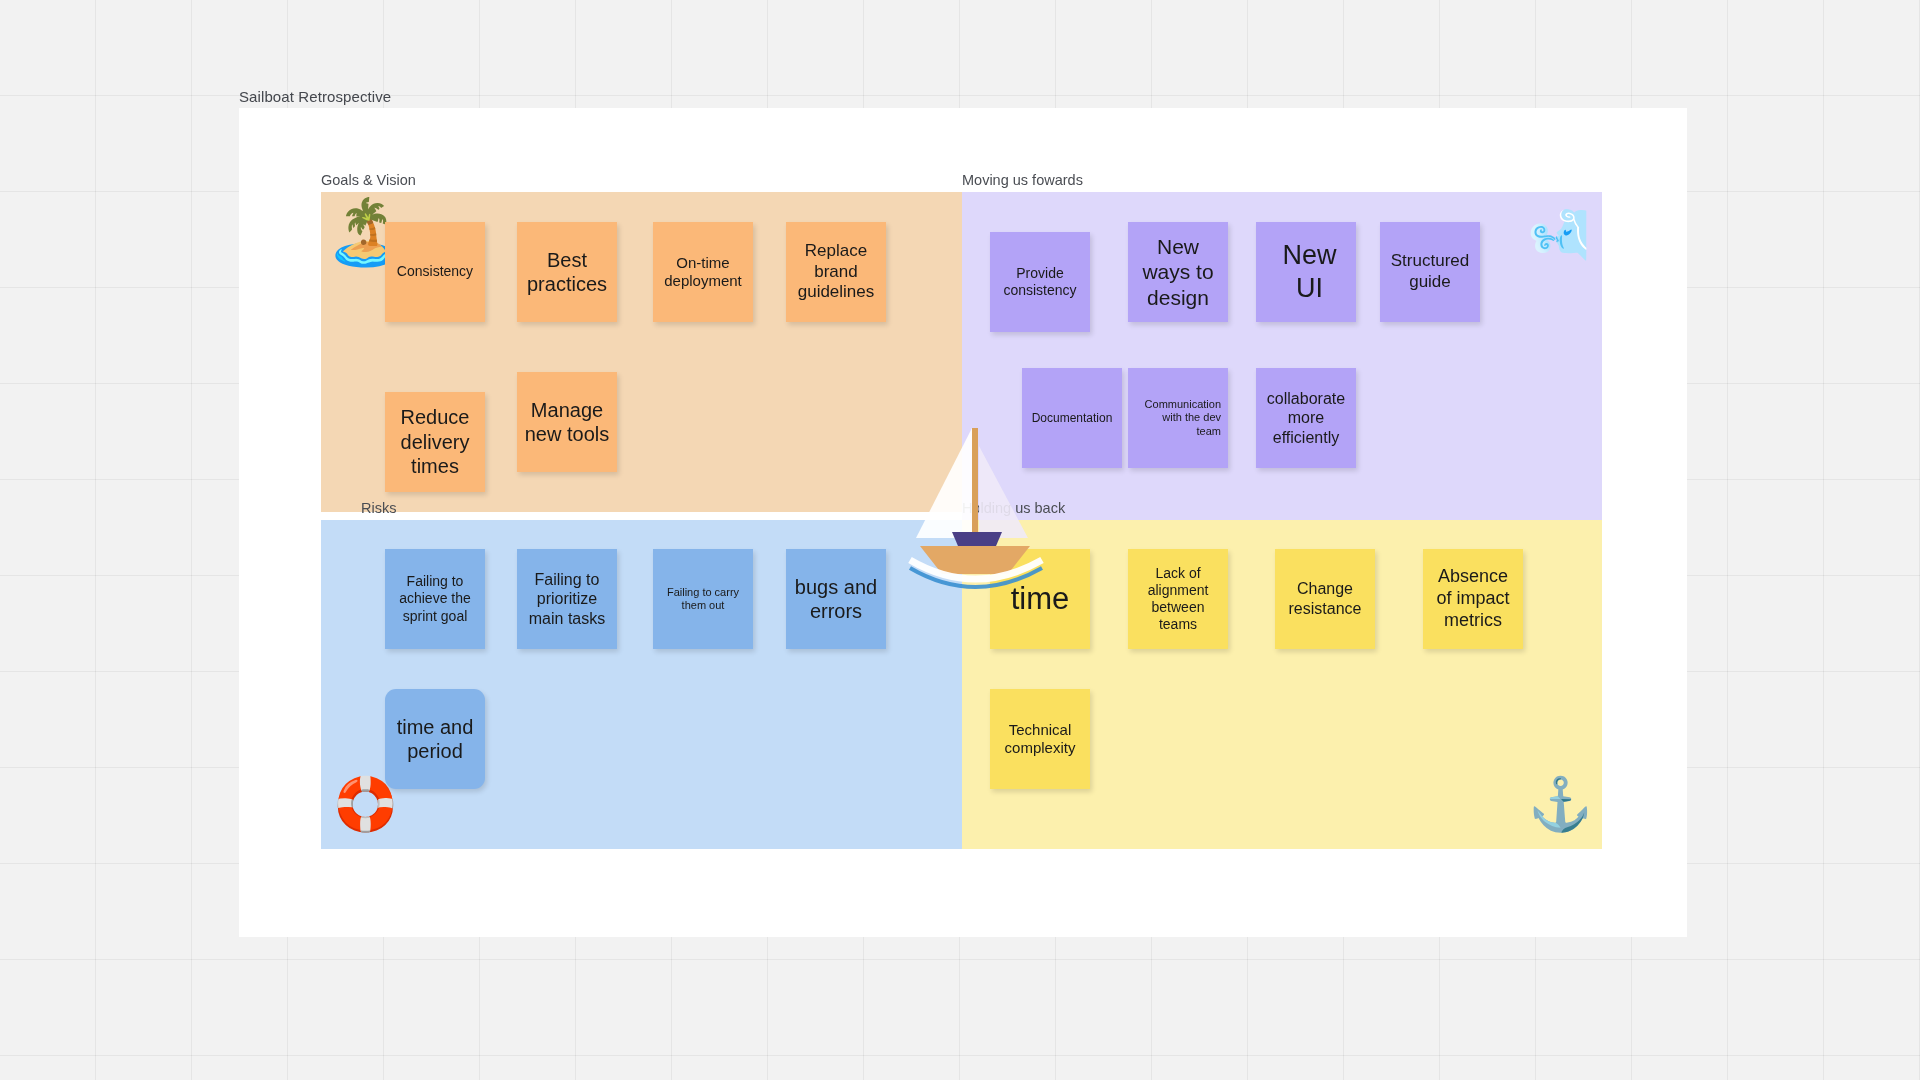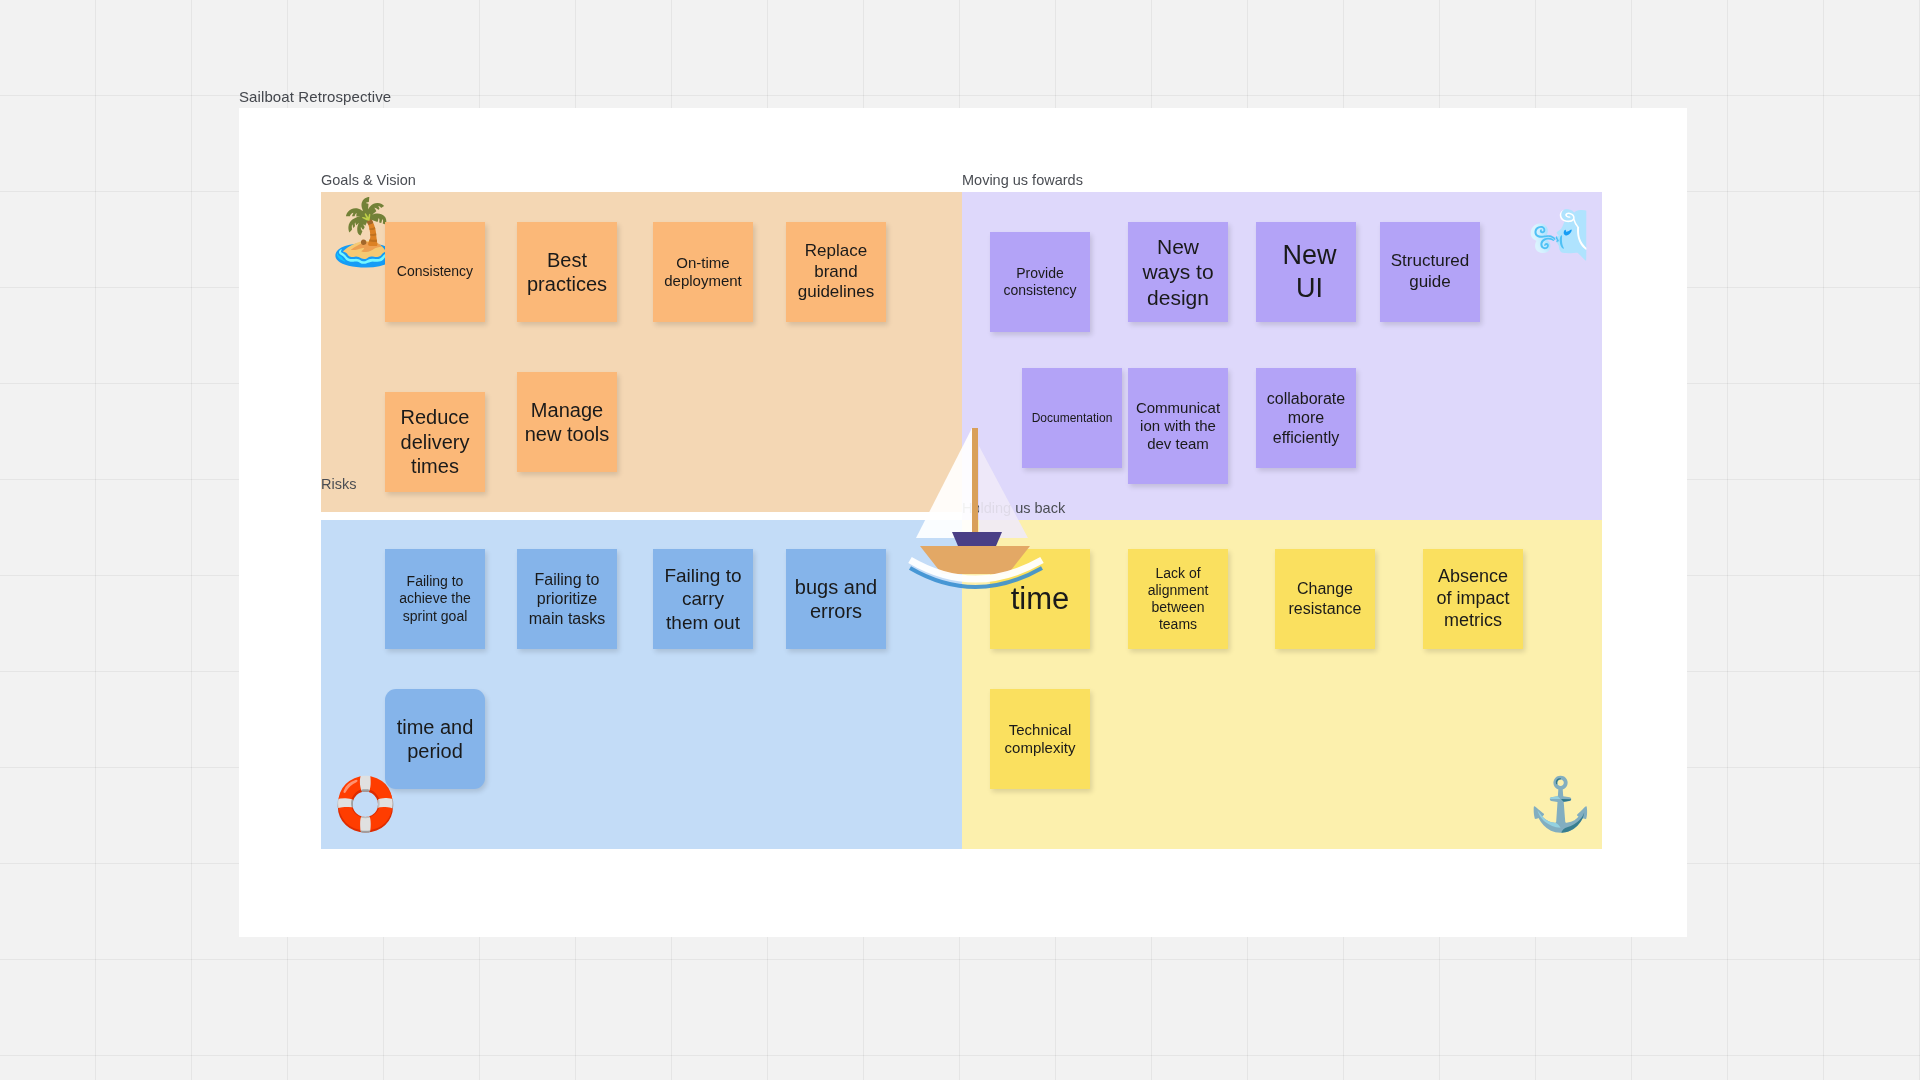--- a/index.html
+++ b/index.html
@@ -38,21 +38,21 @@
 
   
   .q-label {
     position: absolute;
     font-size: 14.5px;
     color: #4a4d53;
     white-space: nowrap;
   }
   #label-goals   { left: 321px; top: 172px; }
   #label-moving  { left: 962px; top: 172px; }
-  #label-risks   { left: 321px; top: 476px; }
+  #label-risks   { left: 321px; top: 500px; padding-left: 40px; }
   #label-holding { left: 962px; top: 500px; }
 
   
   .quad { position: absolute; }
   #quad-goals   { left: 321px;  top: 192px; width: 641px; height: 320px; background: #f4d7b4; }
   #quad-moving  { left: 962px;  top: 192px; width: 640px; height: 328px; background: #ded8fb; }
   #quad-risks   { left: 321px;  top: 520px; width: 641px; height: 329px; background: #c3dcf7; }
   #quad-holding { left: 962px;  top: 520px; width: 640px; height: 329px; background: #fcf0ad; }
 
   
@@ -121,25 +121,25 @@
     <div class="note orange" style="left: 517px; top: 222px; width: 100px; height: 100px; font-size: 20px; background: rgb(251, 184, 120);">Best practices</div>
     <div class="note orange" style="left: 653px; top: 222px; width: 100px; height: 100px; font-size: 15px; background: rgb(251, 184, 120);">On-time deployment</div>
     <div class="note orange" style="left: 786px; top: 222px; width: 100px; height: 100px; font-size: 17px; background: rgb(251, 184, 120);">Replace brand guidelines</div>
     <div class="note orange" style="left: 385px; top: 392px; width: 100px; height: 100px; font-size: 20px; background: rgb(251, 184, 120);">Reduce delivery times</div>
     <div class="note orange" style="left: 517px; top: 372px; width: 100px; height: 100px; font-size: 20px; background: rgb(251, 184, 120);">Manage new tools</div>
     <div class="note purple" style="left: 990px; top: 232px; width: 100px; height: 100px; font-size: 14px; background: rgb(179, 163, 247);">Provide consistency</div>
     <div class="note purple" style="left: 1128px; top: 222px; width: 100px; height: 100px; font-size: 21px; background: rgb(179, 163, 247);">New ways to design</div>
     <div class="note purple" style="left: 1256px; top: 222px; width: 100px; height: 100px; font-size: 27px; background: rgb(179, 163, 247); padding-left: 14px;">New UI</div>
     <div class="note purple" style="left: 1380px; top: 222px; width: 100px; height: 100px; font-size: 17px; background: rgb(179, 163, 247); text-align: center;">Structured guide</div>
     <div class="note purple" style="left: 1022px; top: 368px; width: 100px; height: 100px; font-size: 12px; background: rgb(179, 163, 247);">Documentation</div>
-    <div class="note purple" style="left: 1128px; top: 368px; width: 100px; height: 116px; font-size: 15px; background: rgb(179, 163, 247);">Communication with the dev team</div>
+    <div class="note purple" style="left: 1128px; top: 368px; width: 100px; height: 100px; font-size: 11px; background: rgb(179, 163, 247); text-align: right;">Communication with the dev team</div>
     <div class="note purple" style="left: 1256px; top: 368px; width: 100px; height: 100px; font-size: 16px; background: rgb(179, 163, 247);">collaborate more efficiently</div>
     <div class="note blue" style="left: 385px; top: 549px; width: 100px; height: 100px; font-size: 14px; background: rgb(133, 180, 234);">Failing to achieve the sprint goal</div>
     <div class="note blue" style="left: 517px; top: 549px; width: 100px; height: 100px; font-size: 16px; background: rgb(133, 180, 234);">Failing to prioritize main tasks</div>
-    <div class="note blue" style="left: 653px; top: 549px; width: 100px; height: 100px; font-size: 19px; background: rgb(133, 180, 234); text-align: center;">Failing to carry them out</div>
+    <div class="note blue" style="left: 653px; top: 549px; width: 100px; height: 100px; font-size: 11px; background: rgb(133, 180, 234); text-align: center;">Failing to carry them out</div>
     <div class="note blue" style="left: 786px; top: 549px; width: 100px; height: 100px; font-size: 20px; background: rgb(133, 180, 234);">bugs and errors</div>
     <div class="note blue" style="left: 385px; top: 689px; width: 100px; height: 100px; font-size: 20px; background: rgb(133, 180, 234); border-radius: 11px;">time and period</div>
     <div class="note yellow" style="left: 990px; top: 549px; width: 100px; height: 100px; font-size: 31px; background: rgb(250, 224, 95);">time</div>
     <div class="note yellow" style="left: 1128px; top: 549px; width: 100px; height: 100px; font-size: 14px; background: rgb(250, 224, 95);">Lack of alignment between teams</div>
     <div class="note yellow" style="left: 1275px; top: 549px; width: 100px; height: 100px; font-size: 16px; background: rgb(250, 224, 95);">Change resistance</div>
     <div class="note yellow" style="left: 1423px; top: 549px; width: 100px; height: 100px; font-size: 18px; background: rgb(250, 224, 95);">Absence of impact metrics</div>
     <div class="note yellow" style="left: 990px; top: 689px; width: 100px; height: 100px; font-size: 15px; background: rgb(250, 224, 95);">Technical complexity</div>
     <svg id="sailboat" viewBox="0 0 190 190">
     <polygon points="92,8 92,118 36,118" fill="#ffffff" opacity="0.92"></polygon>
     <polygon points="99,26 99,118 148,118" fill="#efeaf8" opacity="0.9"></polygon>

